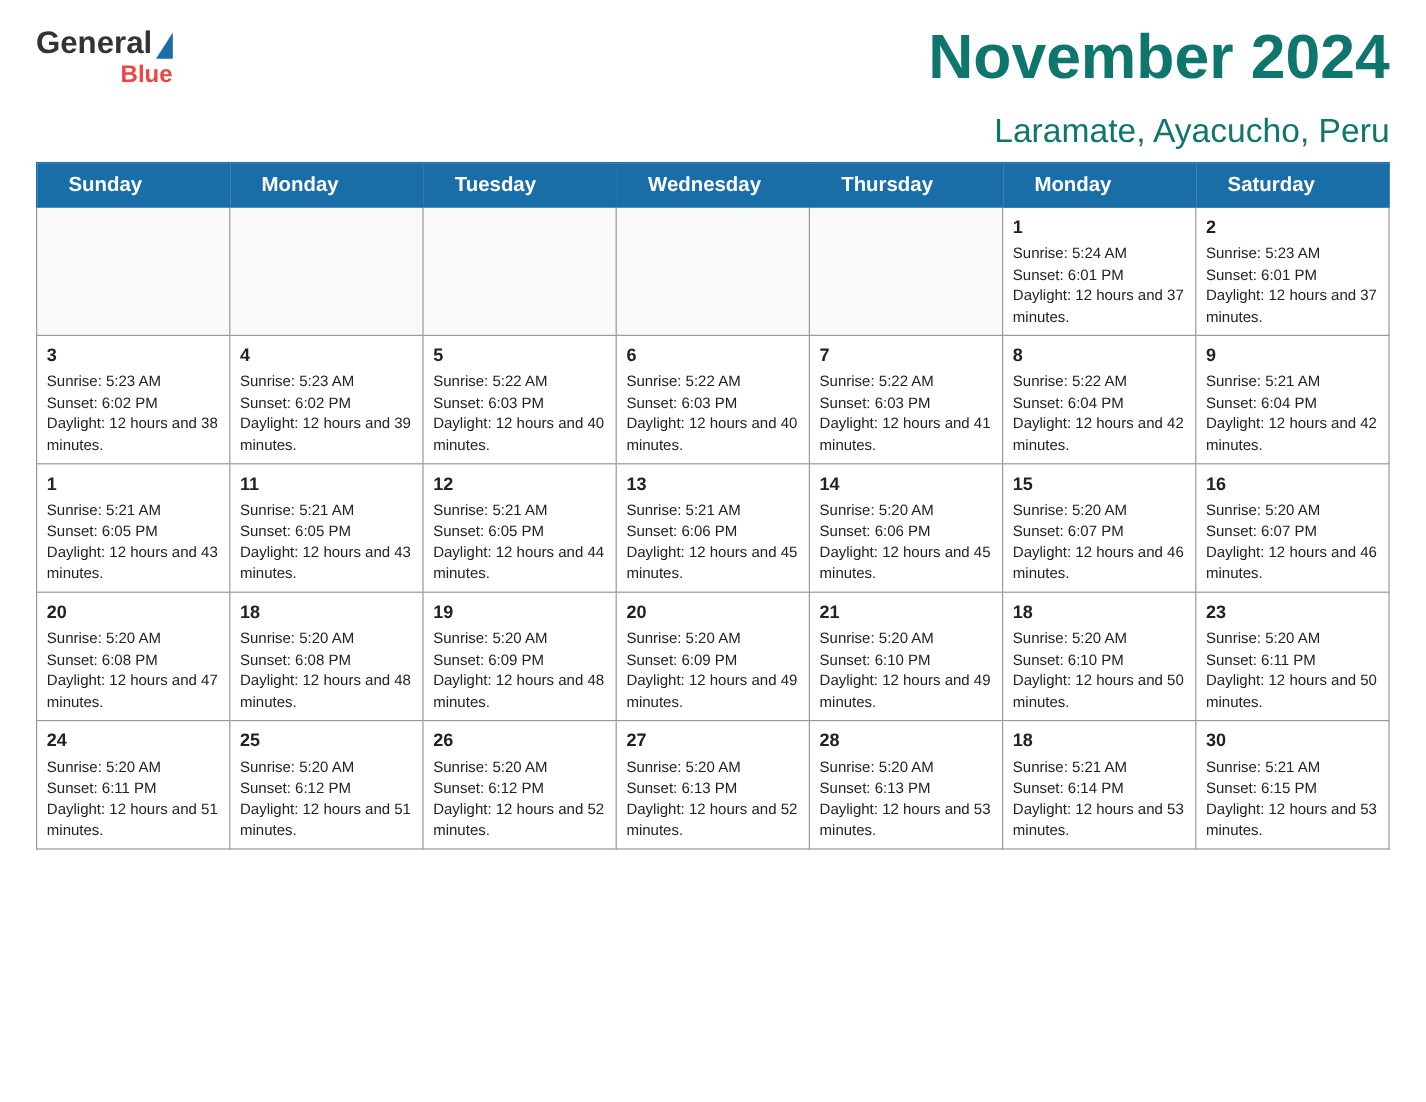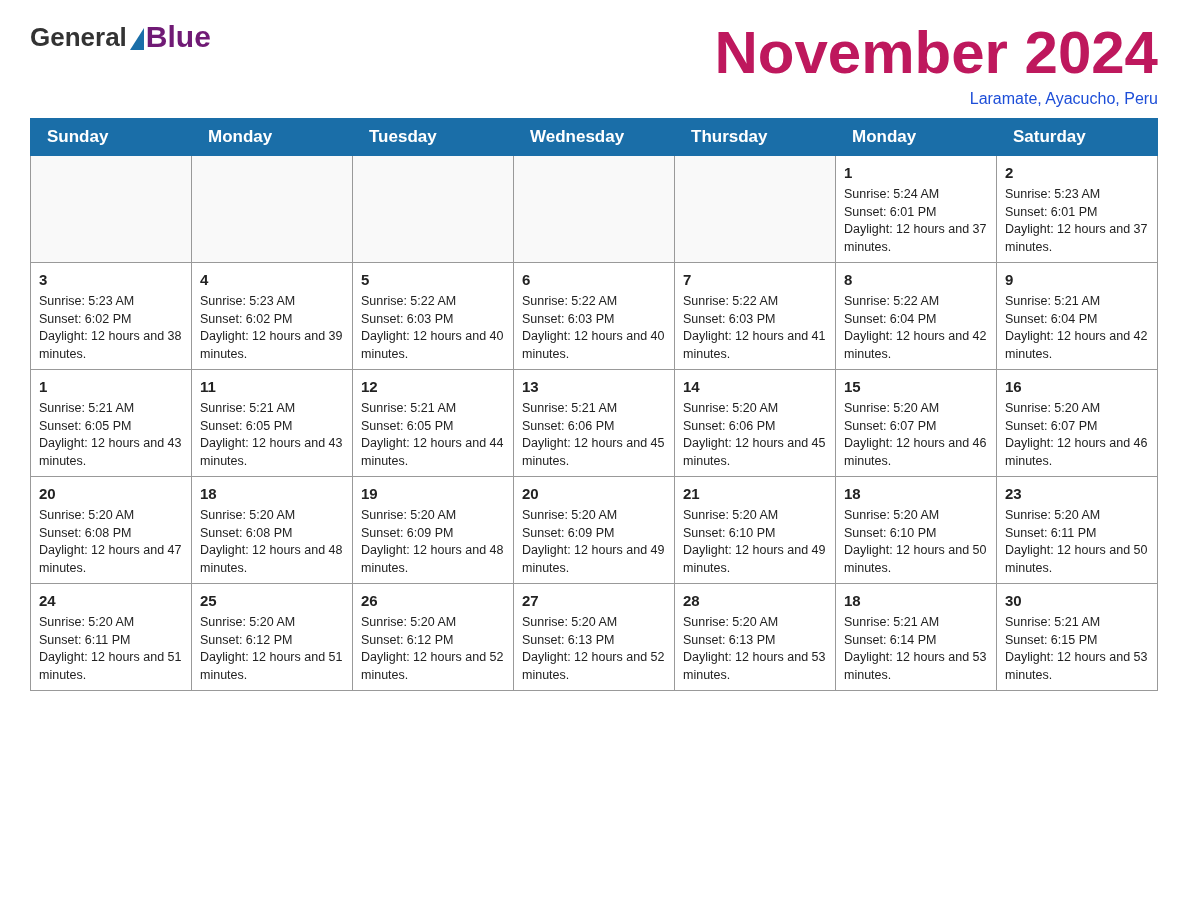--- a/index.html
+++ b/index.html
@@ -11,71 +11,71 @@
       min-height: 918px;
     }
     .header {
       display: flex;
       justify-content: space-between;
       align-items: flex-start;
       margin-bottom: 10px;
     }
     .logo {
       display: flex;
-      flex-direction: row;
-      align-items: center;
+      flex-direction: column;
+      align-items: flex-end;
     }
     .logo-top {
       display: flex;
       align-items: center;
     }
     .logo-general {
       font-size: 26px;
       font-weight: bold;
       color: #333;
     }
     .logo-triangle {
       width: 0;
       height: 0;
       border-left: 14px solid transparent;
       border-bottom: 22px solid #1a6ea8;
       margin-left: 3px;
       margin-top: 4px;
     }
     .logo-blue {
-      font-size: 30px;
+      font-size: 20px;
       font-weight: bold;
-      color: #701a75;
+      color: #ef4444;
       margin-left: 2px;
     }
     .title-block {
       text-align: right;
     }
     .month-title {
-      font-size: 60px;
+      font-size: 52px;
       font-weight: bold;
-      color: #be185d;
+      color: #0f766e;
       line-height: 1.1;
     }
     .location-title {
-      font-size: 16px;
-      color: #1d4ed8;
-      margin-top: 4px;
+      font-size: 28px;
+      color: #0f766e;
+      margin-top: 16px;
     }
     .calendar {
       width: 100%;
       border-collapse: collapse;
       margin-top: 10px;
     }
     .calendar th {
       background: #1a6ea8;
       color: #fff;
       font-size: 17px;
       font-weight: bold;
-      padding: 8px 16px;
+      padding: 8px 26px;
       border: 1px solid #1a6ea8;
       text-align: left;
     }
     .calendar td {
       border: 1px solid #999;
       vertical-align: top;
       padding: 6px 8px;
       width: 14.28%;
       min-height: 100px;
       font-size: 12.5px;

